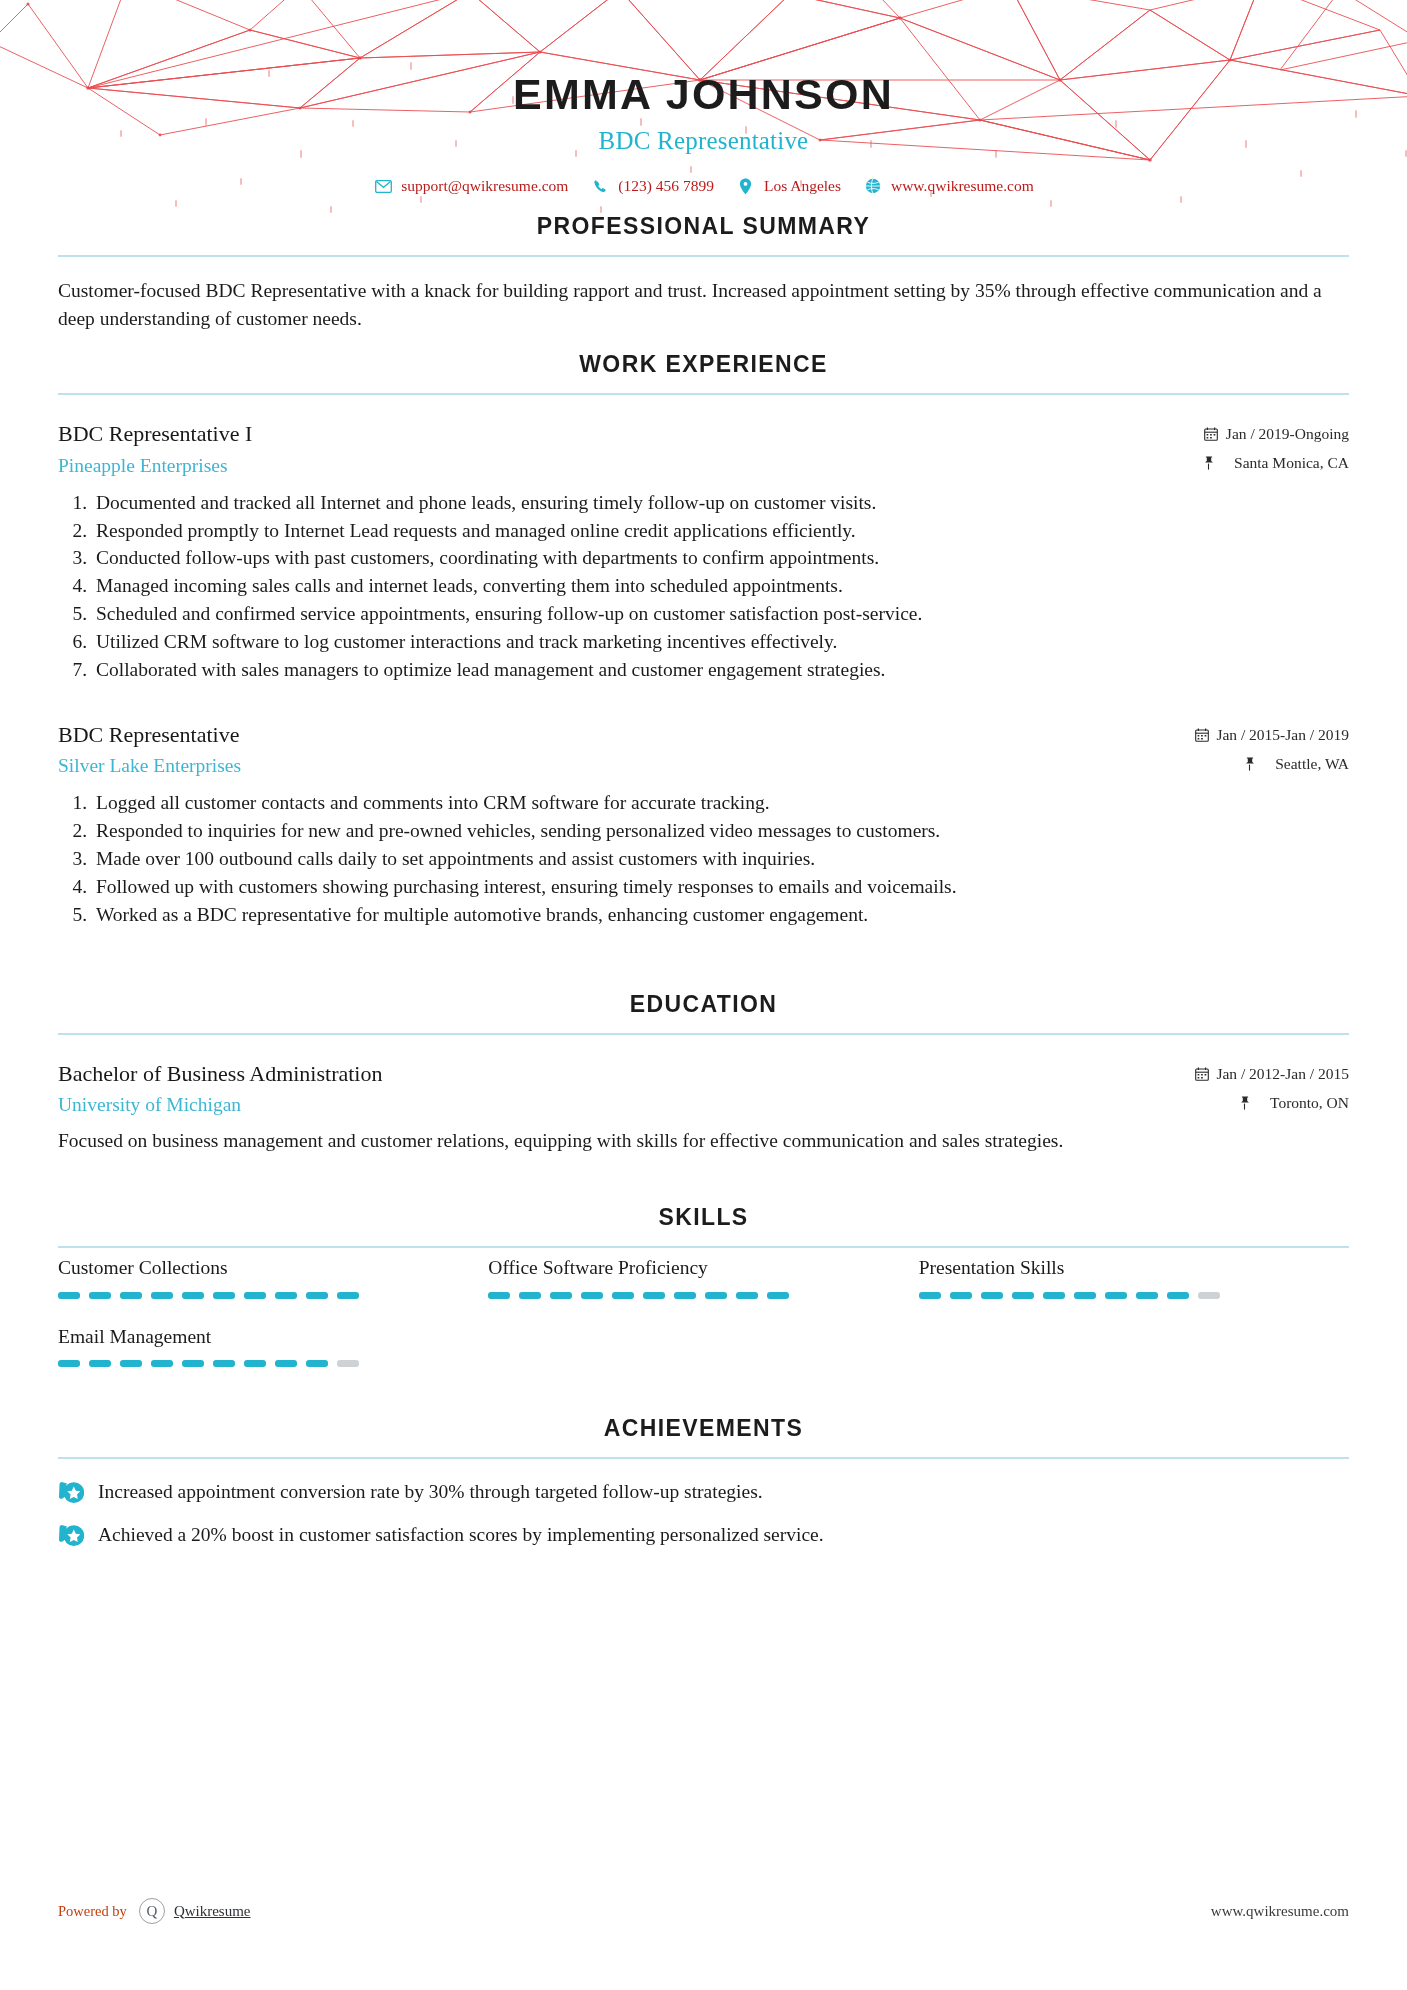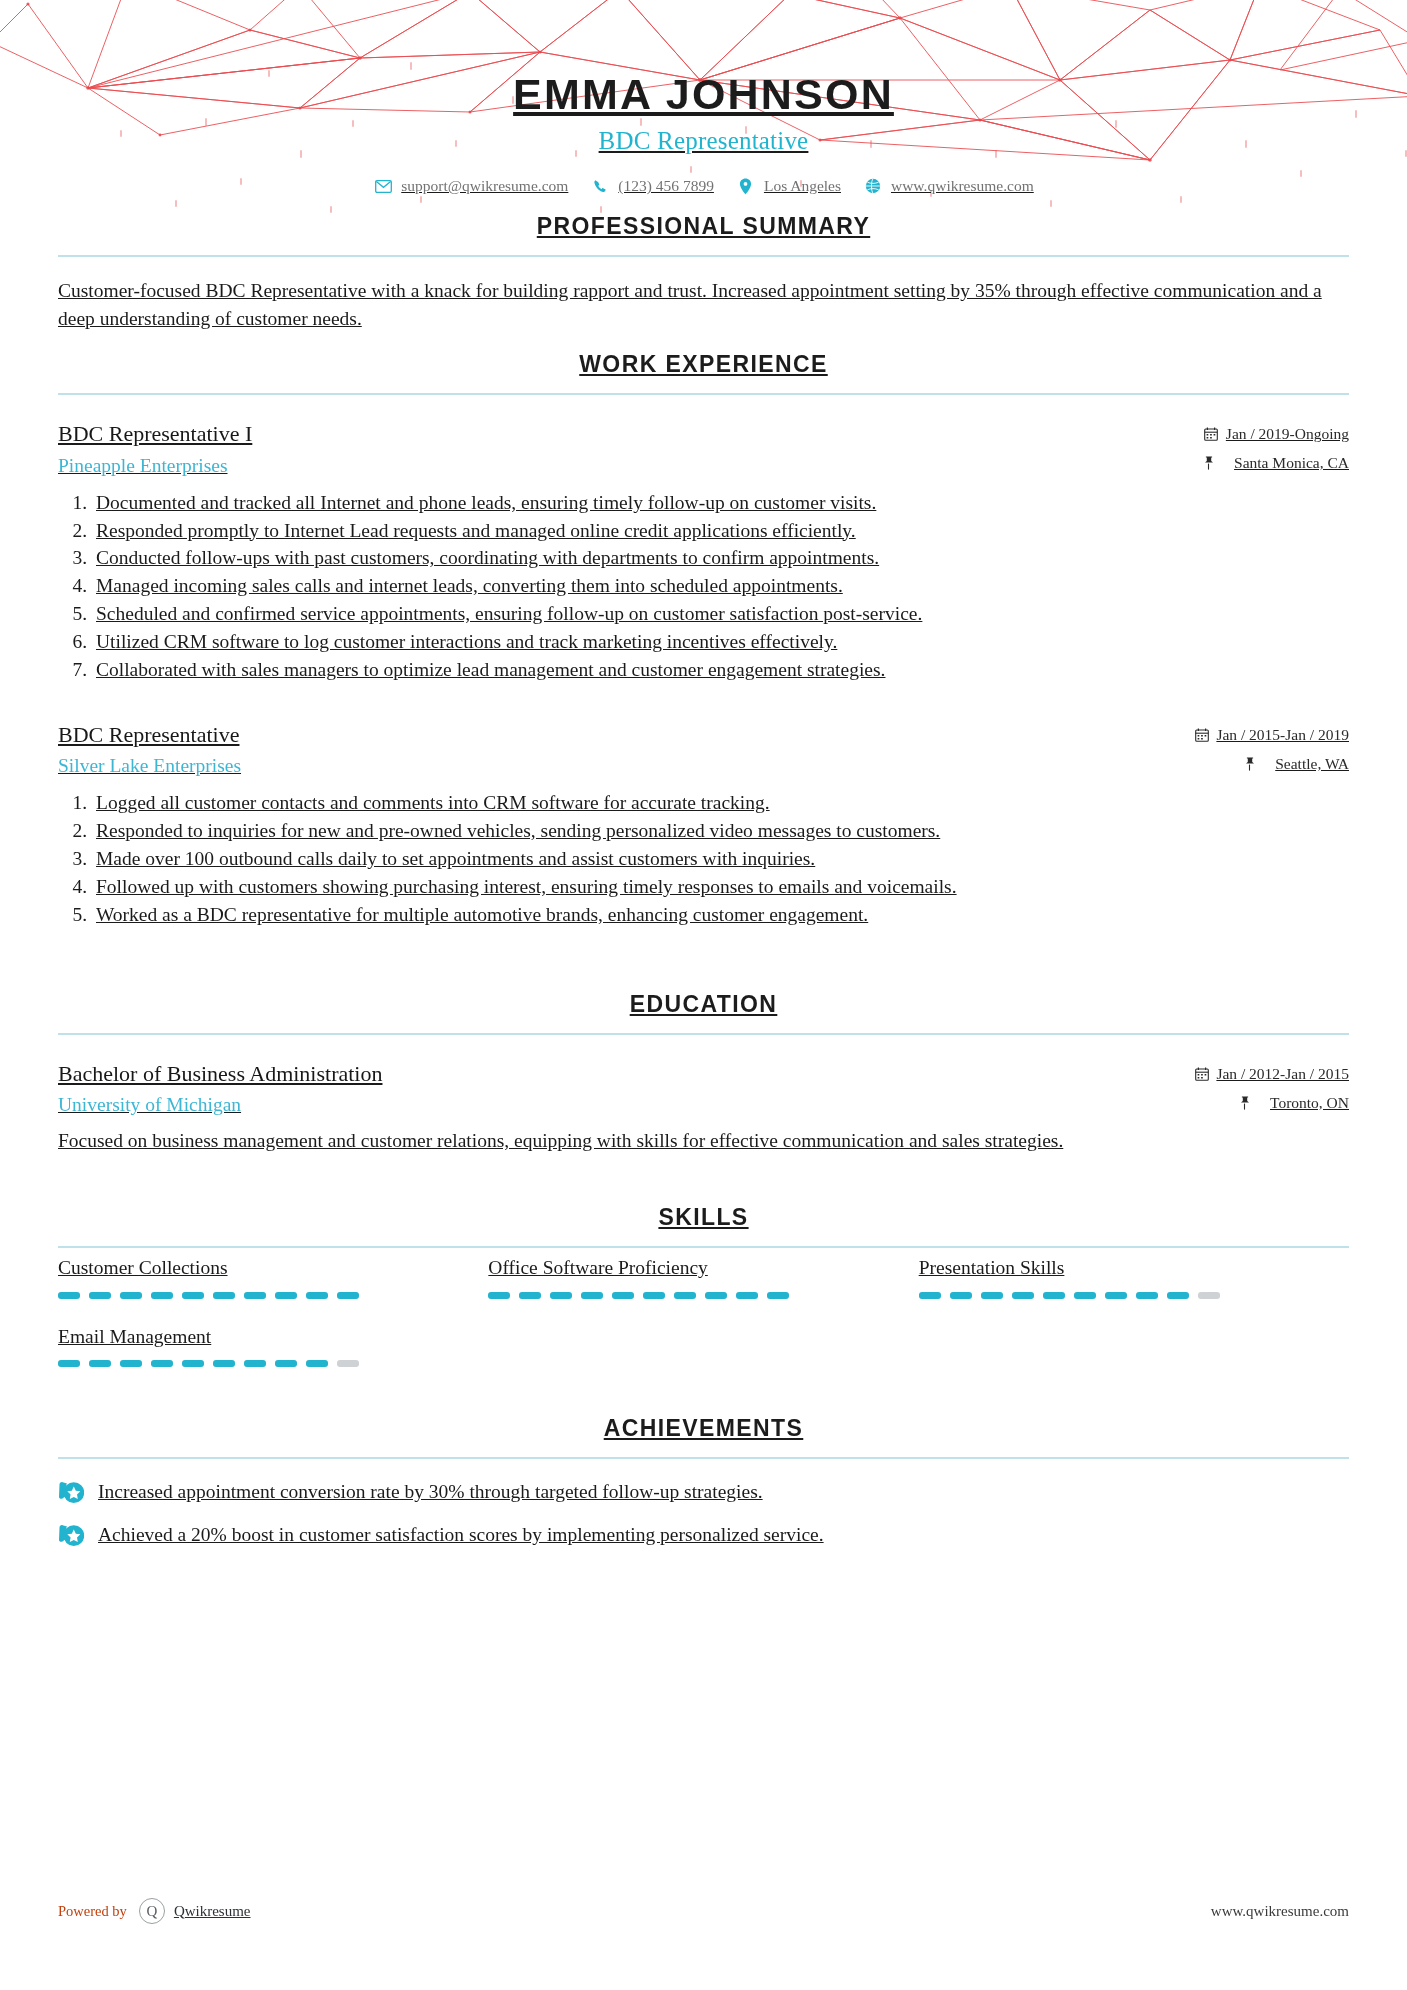--- a/index.html
+++ b/index.html
@@ -9,21 +9,20 @@
     background: #ffffff;
     font-family: "Liberation Serif", serif;
     color: #1b1b1b;
   }
   .page {
     position: relative;
     width: 1407px;
     height: 1990px;
     background: #ffffff;
     overflow: hidden;
-    text-decoration: underline;
   }
 
   
   .header-art {
     position: absolute;
     top: 0; left: 0;
     width: 1407px;
     height: 238px;
     overflow: hidden;
     pointer-events: none;
@@ -52,21 +51,21 @@
     color: #22b4ce;
     letter-spacing: 0.2px;
   }
   .contact {
     margin-top: 22px;
     display: flex;
     justify-content: center;
     align-items: center;
     gap: 0px;
     font-size: 15.5px;
-    color: #737373;
+    color: #b91c1c;
   }
   .citem { display: inline-flex; align-items: center; }
   .citem .ic {
     display: inline-flex;
     align-items: center;
     justify-content: center;
     width: 20px;
     height: 18px;
     margin-right: 8px;
     color: #22b4ce;

